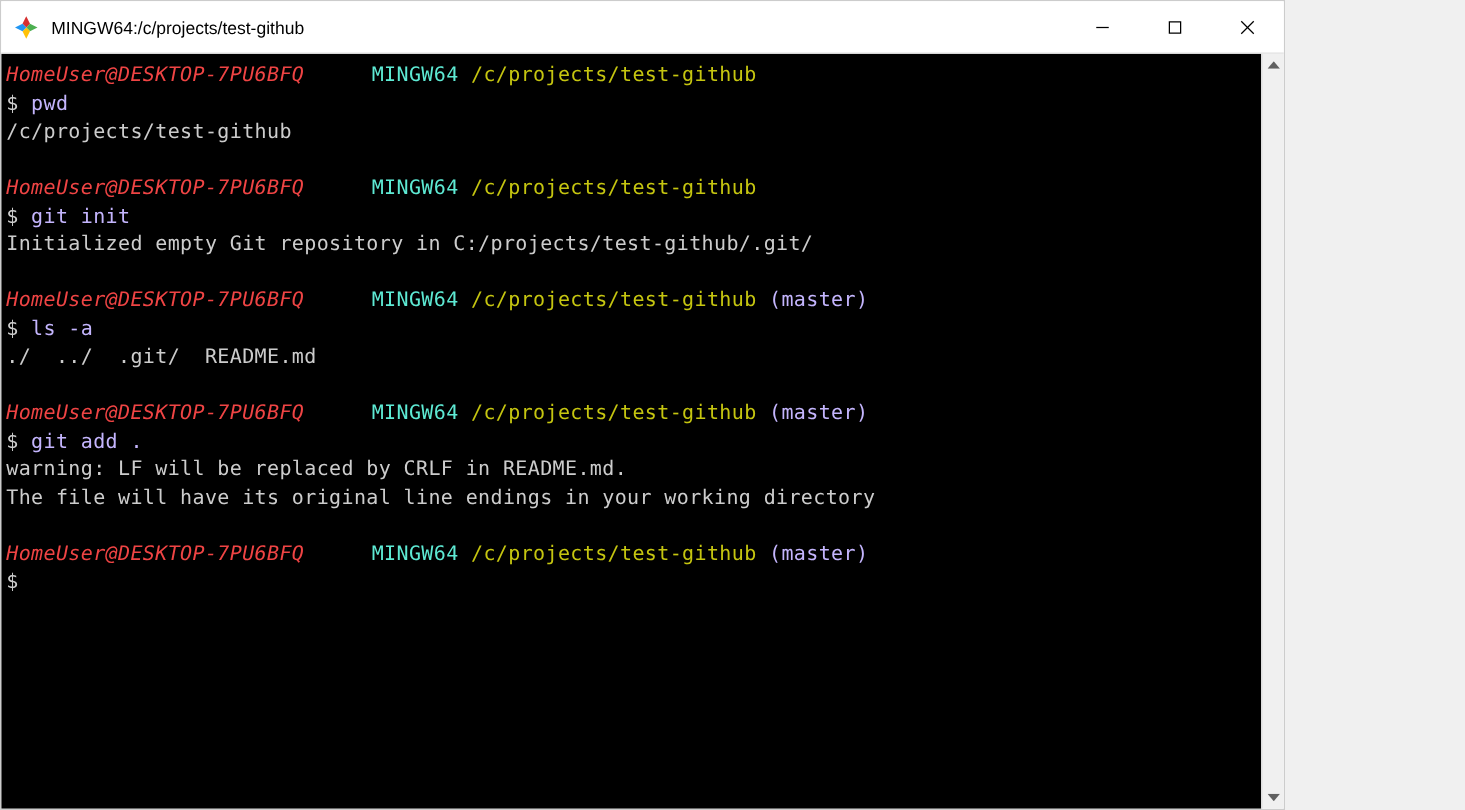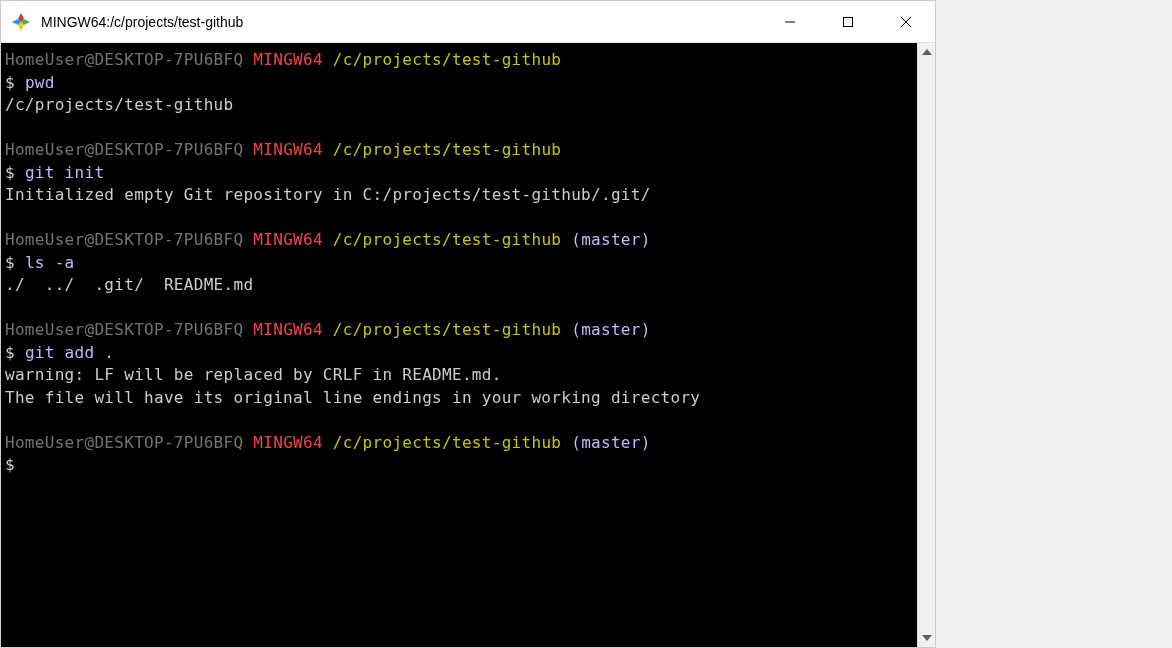--- a/index.html
+++ b/index.html
@@ -8,21 +8,21 @@
       box-sizing: border-box;
     }
     body {
       font-family: 'Segoe UI', Tahoma, sans-serif;
       background: #f0f0f0;
       width: 1172px;
       height: 648px;
       overflow: hidden;
     }
     .window {
-      width: 936px;
+      width: 1028px;
       height: 648px;
       background: white;
       display: flex;
       flex-direction: column;
       border: 1px solid #ccc;
       justify-content: flex-end;
     }
     .titlebar {
       height: 42px;
       background: #ffffff;
@@ -99,24 +99,26 @@
       font-size: 10px;
       cursor: pointer;
     }
     .scroll-track {
       flex: 1;
     }
     .line {
       display: block;
     }
     .user-host {
-      color: #737373;
+      color: #ef4444;
+      font-style: italic;
     }
     .mingw {
-      color: #ef4444;
+      color: #5eead4;
+      margin-left: 44px;
     }
     .path {
       color: #c5c510;
     }
     .branch {
       color: #c4b5fd;
     }
     .dollar {
       color: #cccccc;
     }

